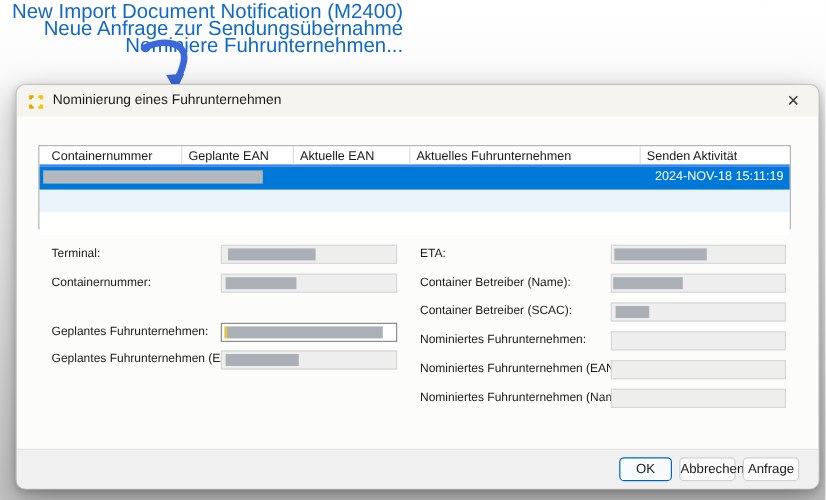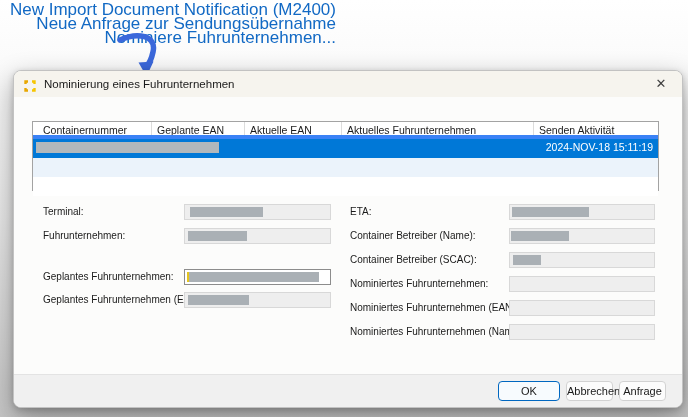--- a/index.html
+++ b/index.html
@@ -29,21 +29,21 @@
   .titlebar .title { margin-left:8px; font-size:11.5px; color:#1a1a1a; }
   .close-btn {
     position:absolute; right:13px; top:5px; width:16px; height:16px;
     font-size:13px; line-height:16px; text-align:center; color:#404040; cursor:pointer;
   }
   
   .grid {
     position:absolute; left:18px; top:50px; width:627px; height:70px;
     border:1px solid #a3a3a3; background:#fff; font-size:10.5px;
   }
-  .grid-header { display:flex; height:17px; background:#fff; border-bottom:4px solid #3b82f6; }
+  .grid-header { display:flex; height:17px; background:#fff; border-bottom:2px solid #3b82f6; }
   .grid-header .hcell {
     line-height:16px; color:#1a1a1a; padding-left:5px; border-right:1px solid #dcdcdc;
     overflow:hidden; white-space:nowrap;
   }
   .grid-header .hcell:first-child { padding-left:10px; }
   .grid-header .hcell:last-child { border-right:none; }
   .c1 { width:119px; } .c2 { width:93px; } .c3 { width:97px; } .c4 { width:192px; } .c5 { width:124px; flex:1; }
   .row { height:19px; }
   .row.sel { background:#0078d7; position:relative; }
   .row.alt { background:#ebf3fb; }
@@ -66,21 +66,21 @@
   .footer {
     position:absolute; left:0; right:0; bottom:0; height:33px; background:#f0f0f0;
     border-top:1px solid #e3e3e3; display:flex; align-items:center; justify-content:flex-end;
     gap:6px; padding-right:16px;
   }
   .btn {
     height:20px; font-size:11px; font-family:"Liberation Sans", sans-serif;
     background:#fcfcfc; border:1px solid #d2d2d2; border-radius:4px; cursor:pointer; color:#1a1a1a;
   }
   .btn.default { background:#f7fbfe; border:1px solid #0067c0; }
-  .btn.w62 { width:62px; } .btn.w60 { width:47px; }
+  .btn.w62 { width:44px; } .btn.w60 { width:47px; }
 </style>
 </head>
 <body>
 
 <div id="stage">
 
   <div class="links">
     <a>New Import Document Notification (M2400)</a>
     <a>Neue Anfrage zur Sendungsübernahme</a>
     <a>Nominiere Fuhrunternehmen...</a>
@@ -122,21 +122,21 @@
       </div>
       <div class="row alt"></div>
       <div class="row plain"></div>
     </div>
 
     <div class="flabel ll" style="top:133px;">Terminal:</div>
     <div class="finput lf" style="top:133px;">
       <div class="redact" style="left:5px;width:73px;"></div>
     </div>
 
-    <div class="flabel ll" style="top:157px;">Fuhrunternehmen:</div>
+    <div class="flabel ll" style="top:157px;">Containernummer:</div>
     <div class="finput lf" style="top:157px;">
       <div class="redact" style="left:3px;width:59px;"></div>
     </div>
 
     <div class="flabel ll" style="top:198px;">Geplantes Fuhrunternehmen:</div>
     <div class="finput lf editable" style="top:198px;">
       <div class="caret"></div>
       <div class="redact" style="left:4px;width:130px;"></div>
     </div>
 

